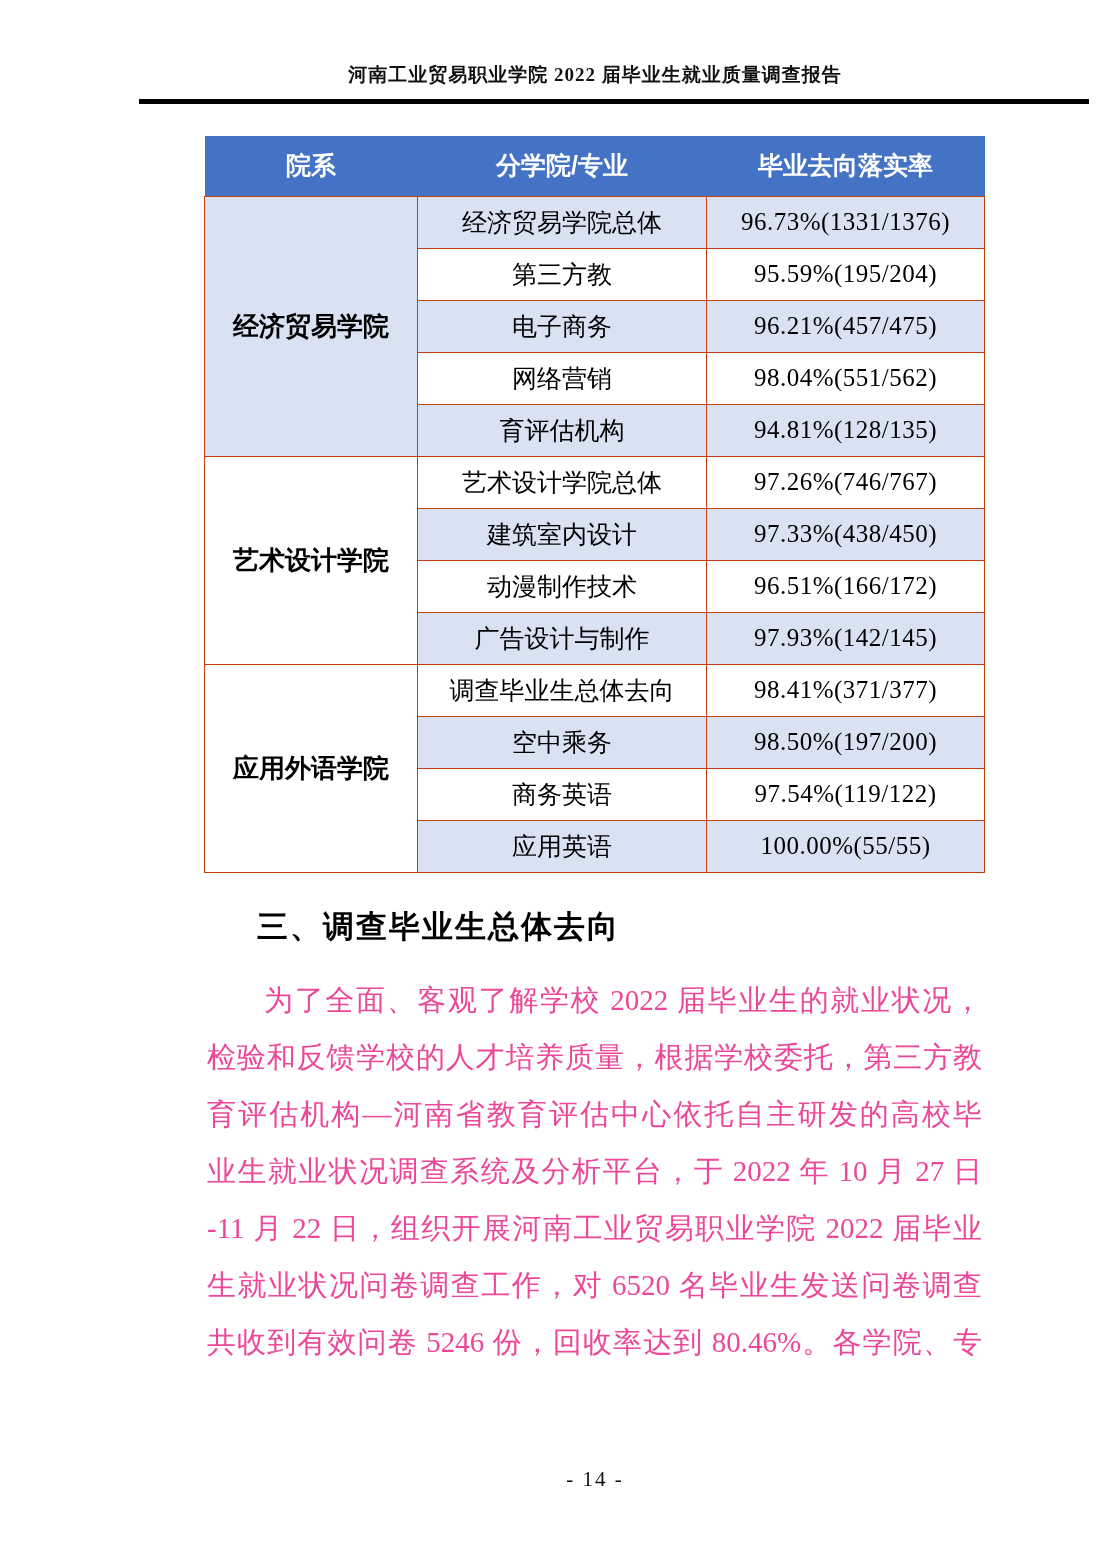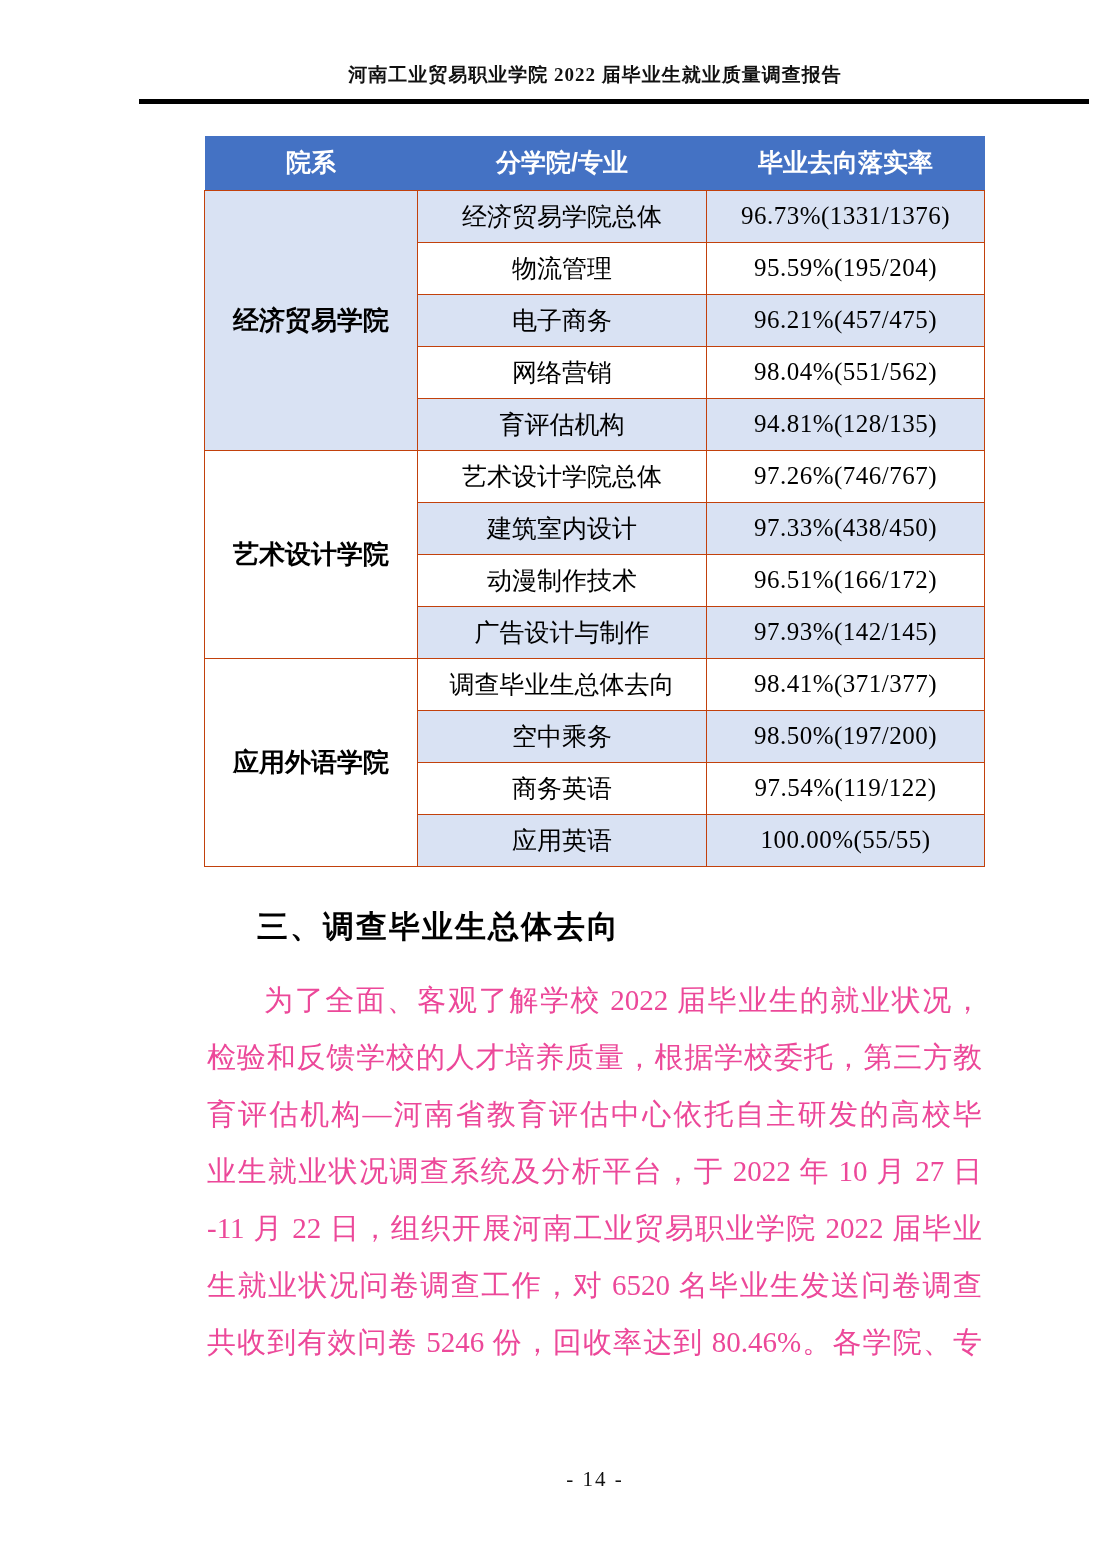--- a/index.html
+++ b/index.html
@@ -39,21 +39,21 @@
   
   .report-table {
     position: absolute;
     left: 160px;
     top: 136px;
     width: 780px;
     border-collapse: collapse;
     table-layout: fixed;
   }
   .report-table th {
-    height: 54px;
+    height: 60px;
     background: #4472C4;
     color: #ffffff;
     font-family: "Liberation Sans", "DejaVu Sans", sans-serif;
     font-weight: bold;
     font-size: 25px;
     text-align: center;
     vertical-align: middle;
     border: none;
   }
   .report-table td {
@@ -142,21 +142,21 @@
         <th>毕业去向落实率</th>
       </tr>
     </thead>
     <tbody id="table-body">
         <tr>
           <td rowspan="5" class="college-cell shaded">经济贸易学院</td>
           <td class="major-cell shaded">经济贸易学院总体</td>
           <td class="rate-cell shaded">96.73%(1331/1376)</td>
         </tr>
         <tr>
-          <td class="major-cell plain">物流管理</td>
+          <td class="major-cell plain">第三方教</td>
           <td class="rate-cell plain">95.59%(195/204)</td>
         </tr>
         <tr>
           <td class="major-cell shaded">电子商务</td>
           <td class="rate-cell shaded">96.21%(457/475)</td>
         </tr>
         <tr>
           <td class="major-cell plain">网络营销</td>
           <td class="rate-cell plain">98.04%(551/562)</td>
         </tr>

